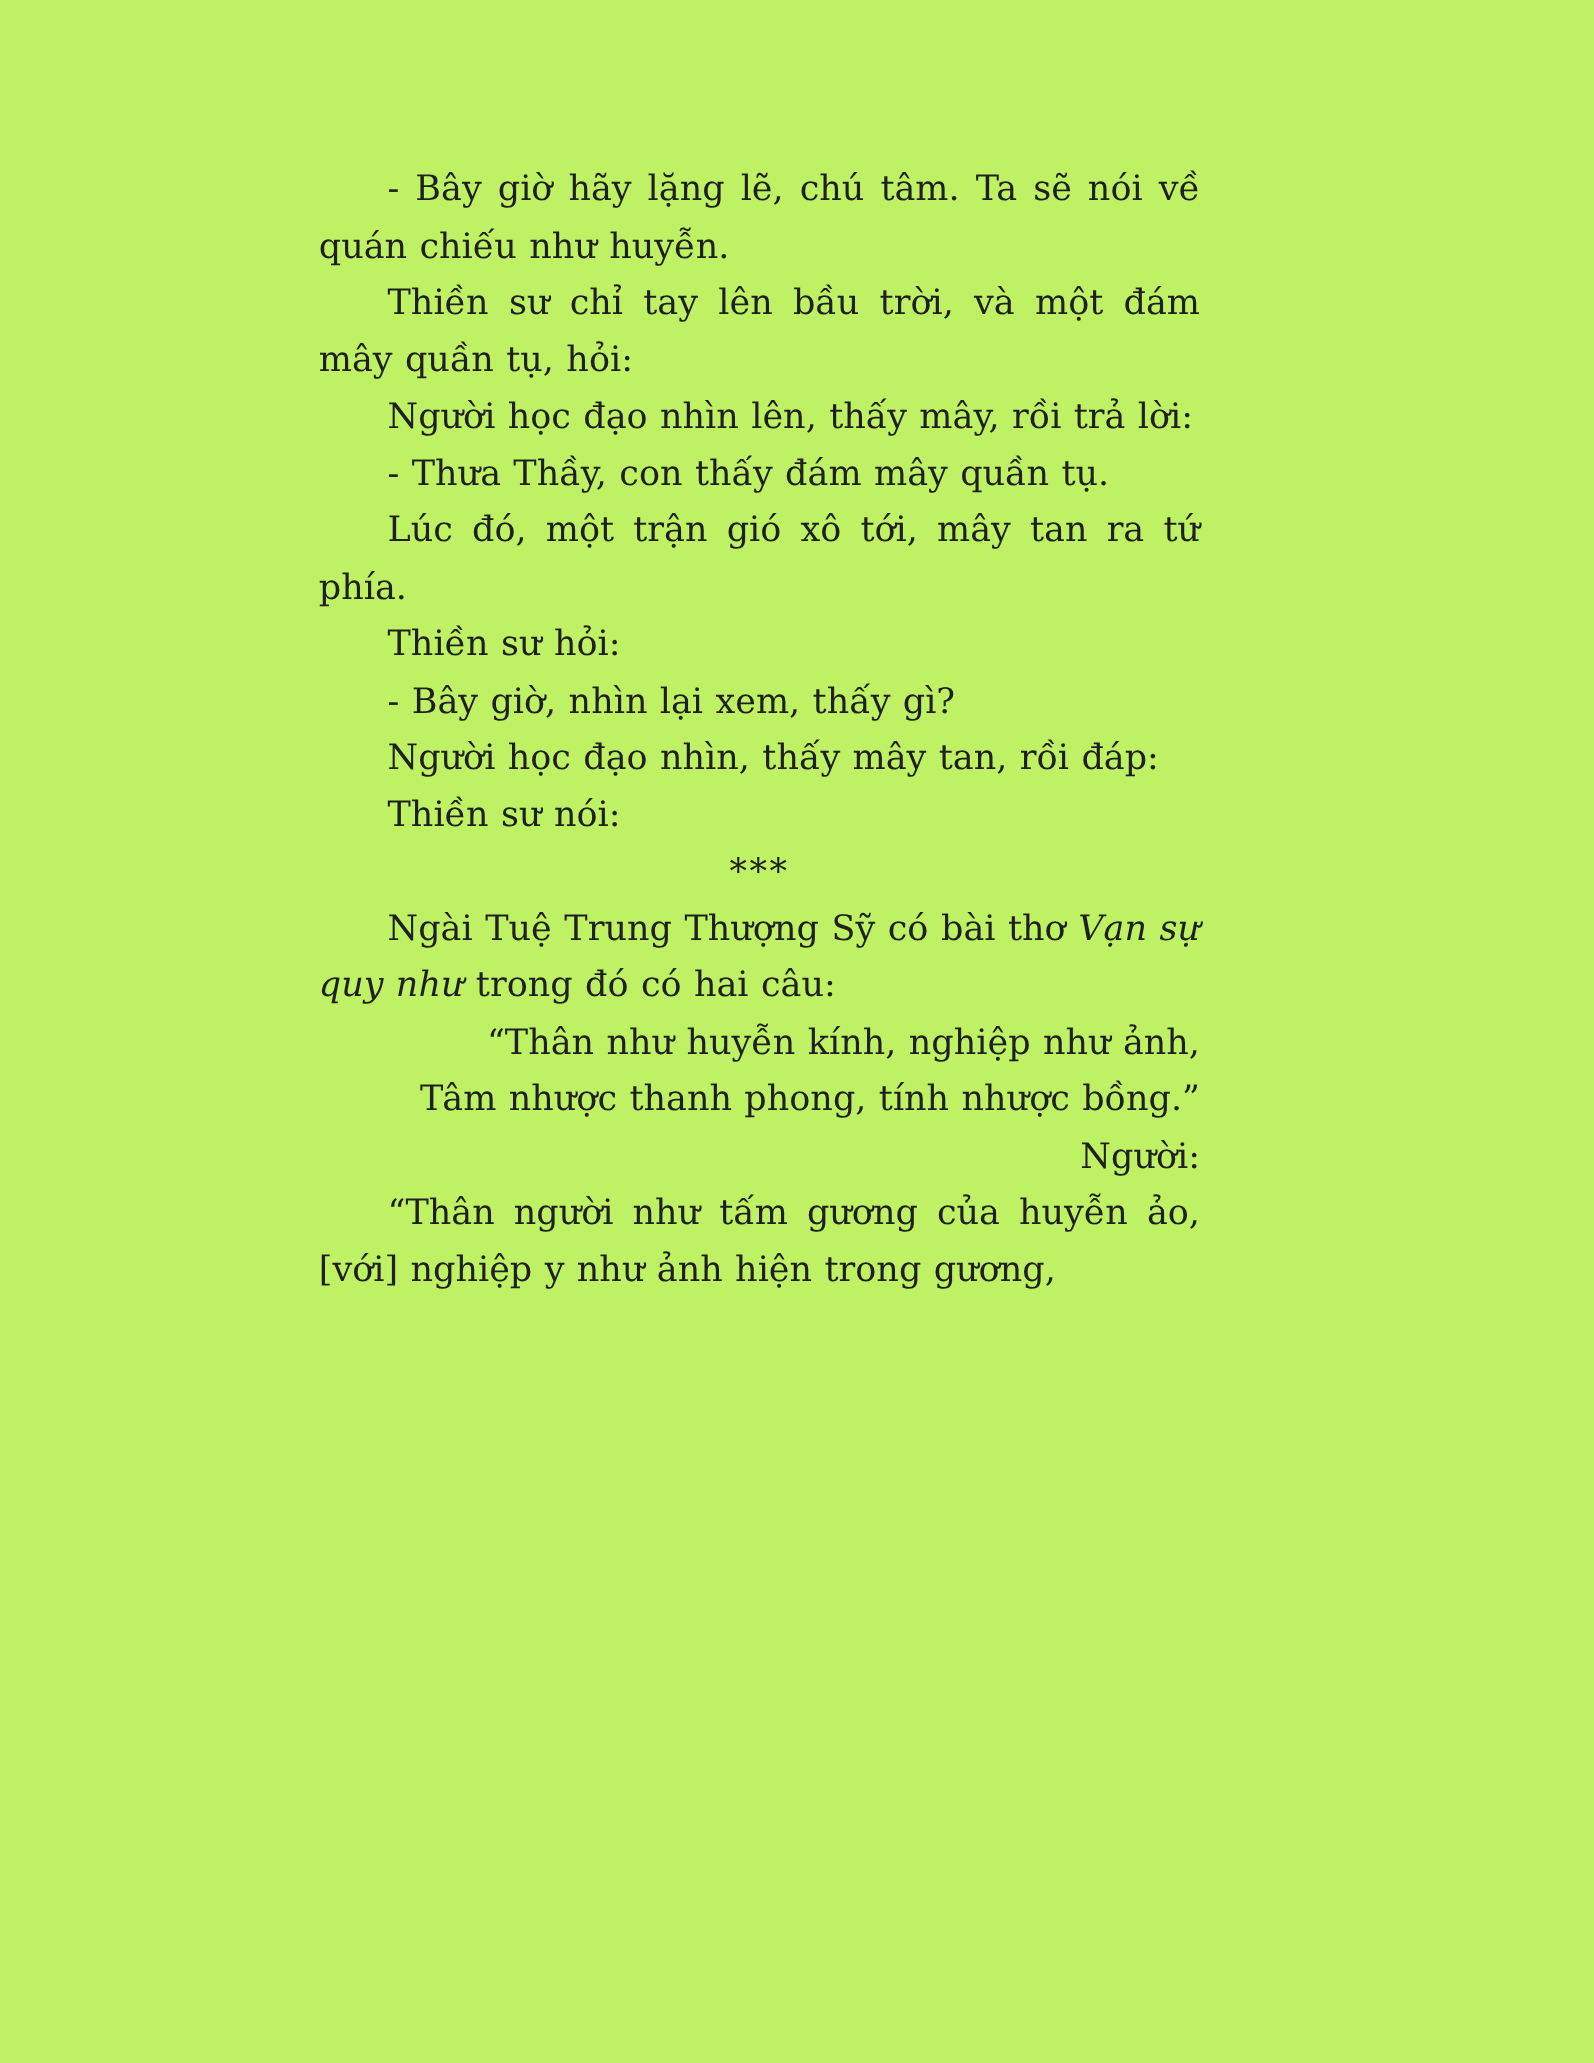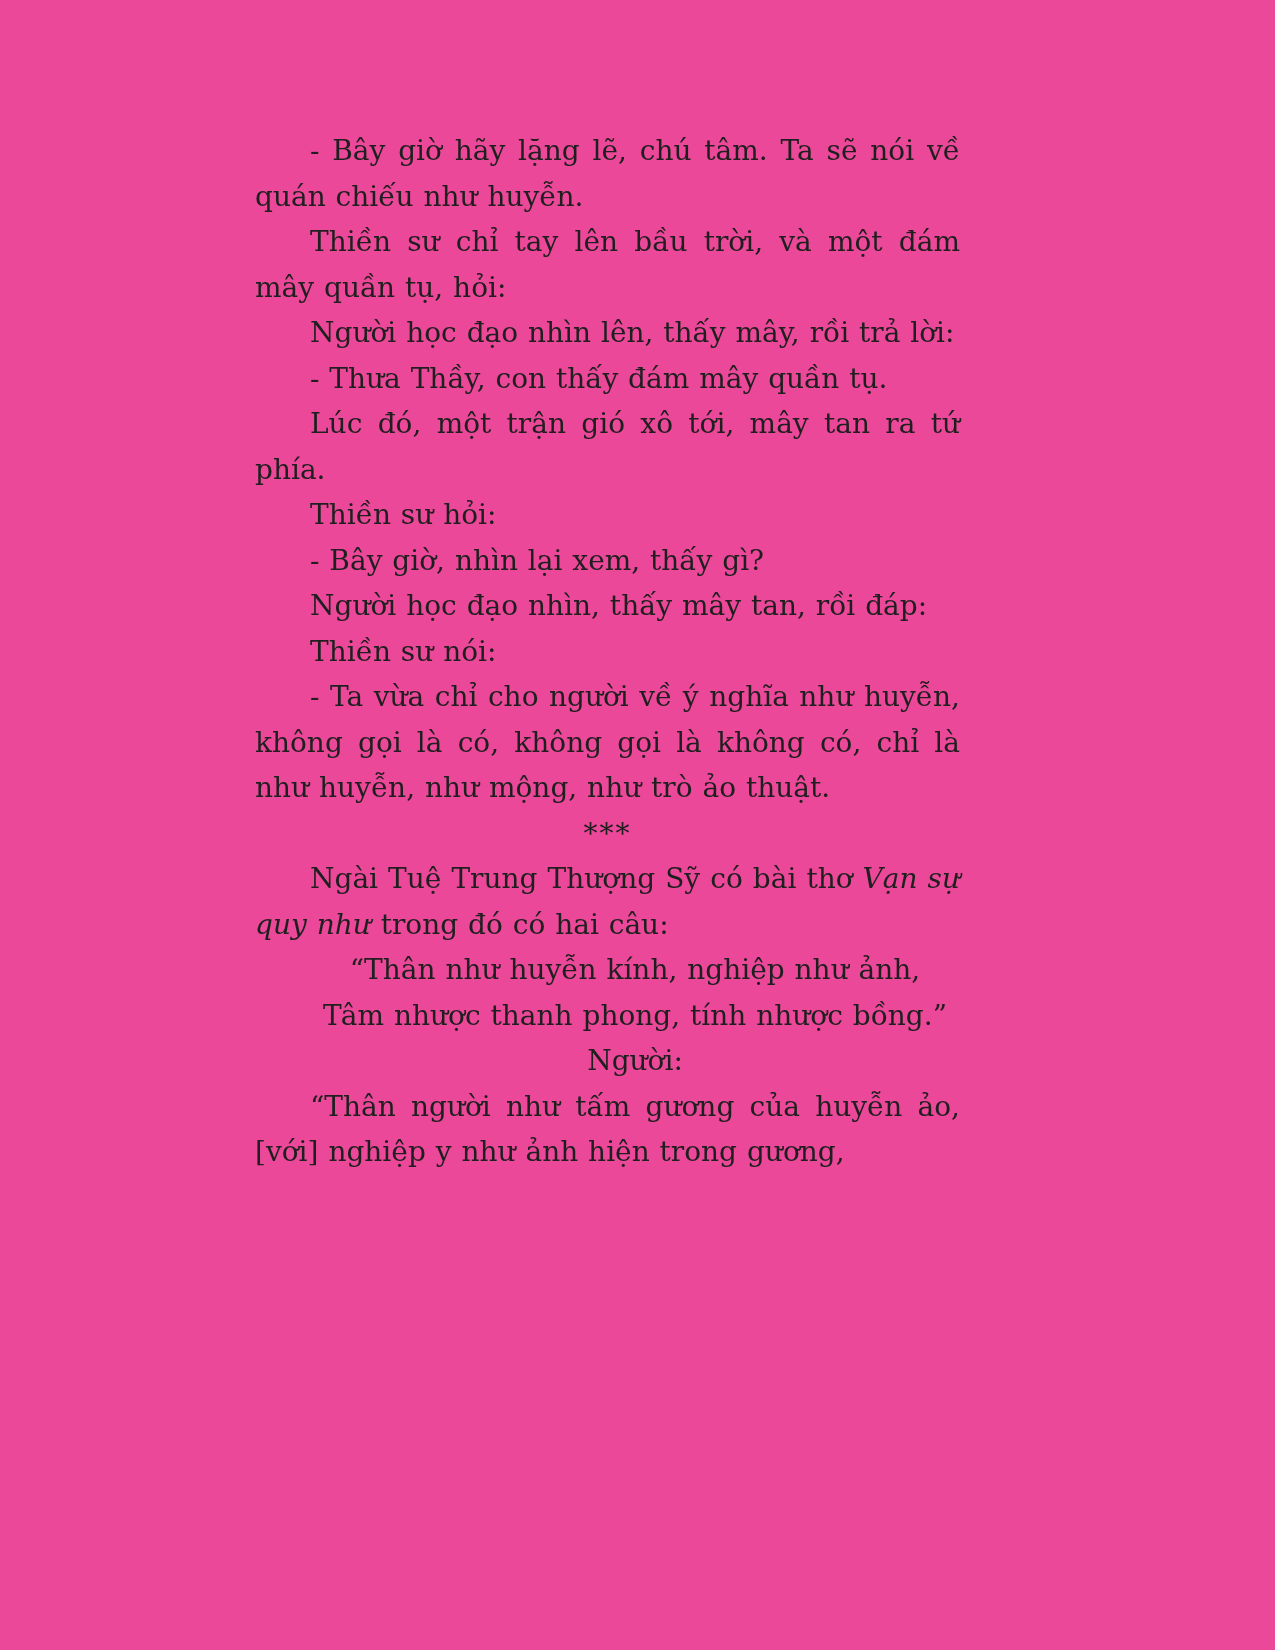--- a/index.html
+++ b/index.html
@@ -4,37 +4,37 @@
 <style>
   html, body {
     margin: 0;
     padding: 0;
     background: #ffffff;
   }
   .page {
     position: relative;
     width: 1275px;
     height: 1650px;
-    background: #ec4899;
+    background: #bef264;
     box-sizing: border-box;
     padding: 128px 315px 0 255px;
     overflow: hidden;
   }
   .page p {
     margin: 0;
     font-family: "DejaVu Serif", "Liberation Serif", serif;
     font-size: 28px;
     line-height: 45.5px;
     color: #1f1f1f;
     text-align: justify;
     text-indent: 55px;
     word-spacing: 1px;
   }
   .page p.verse {
-    text-align: center;
+    text-align: right;
   }
   .page p.separator {
     text-align: center;
     text-indent: 0;
     letter-spacing: 2px;
   }
   .page em {
     font-style: italic;
   }
 </style>
@@ -44,21 +44,20 @@
 <div class="page">
   <p>- Bây giờ hãy lặng lẽ, chú tâm. Ta sẽ nói về quán chiếu như huyễn.</p>
   <p>Thiền sư chỉ tay lên bầu trời, và một đám mây quần tụ, hỏi:</p>
   <p>Người học đạo nhìn lên, thấy mây, rồi trả lời:</p>
   <p>- Thưa Thầy, con thấy đám mây quần tụ.</p>
   <p>Lúc đó, một trận gió xô tới, mây tan ra tứ phía.</p>
   <p>Thiền sư hỏi:</p>
   <p>- Bây giờ, nhìn lại xem, thấy gì?</p>
   <p>Người học đạo nhìn, thấy mây tan, rồi đáp:</p>
   <p>Thiền sư nói:</p>
-  <p>- Ta vừa chỉ cho người về ý nghĩa như huyễn, không gọi là có, không gọi là không có, chỉ là như huyễn, như mộng, như trò ảo thuật.</p>
 
   <p class="separator">***</p>
 
   <p><span>Ngài Tuệ Trung Thượng Sỹ có bài thơ </span><em>Vạn sự quy như</em><span> trong đó có hai câu:</span></p>
 
   <p class="verse">“Thân như huyễn kính, nghiệp như ảnh,</p>
   <p class="verse">Tâm nhược thanh phong, tính nhược bồng.”</p>
 
   <p class="verse">Người:</p>
 

